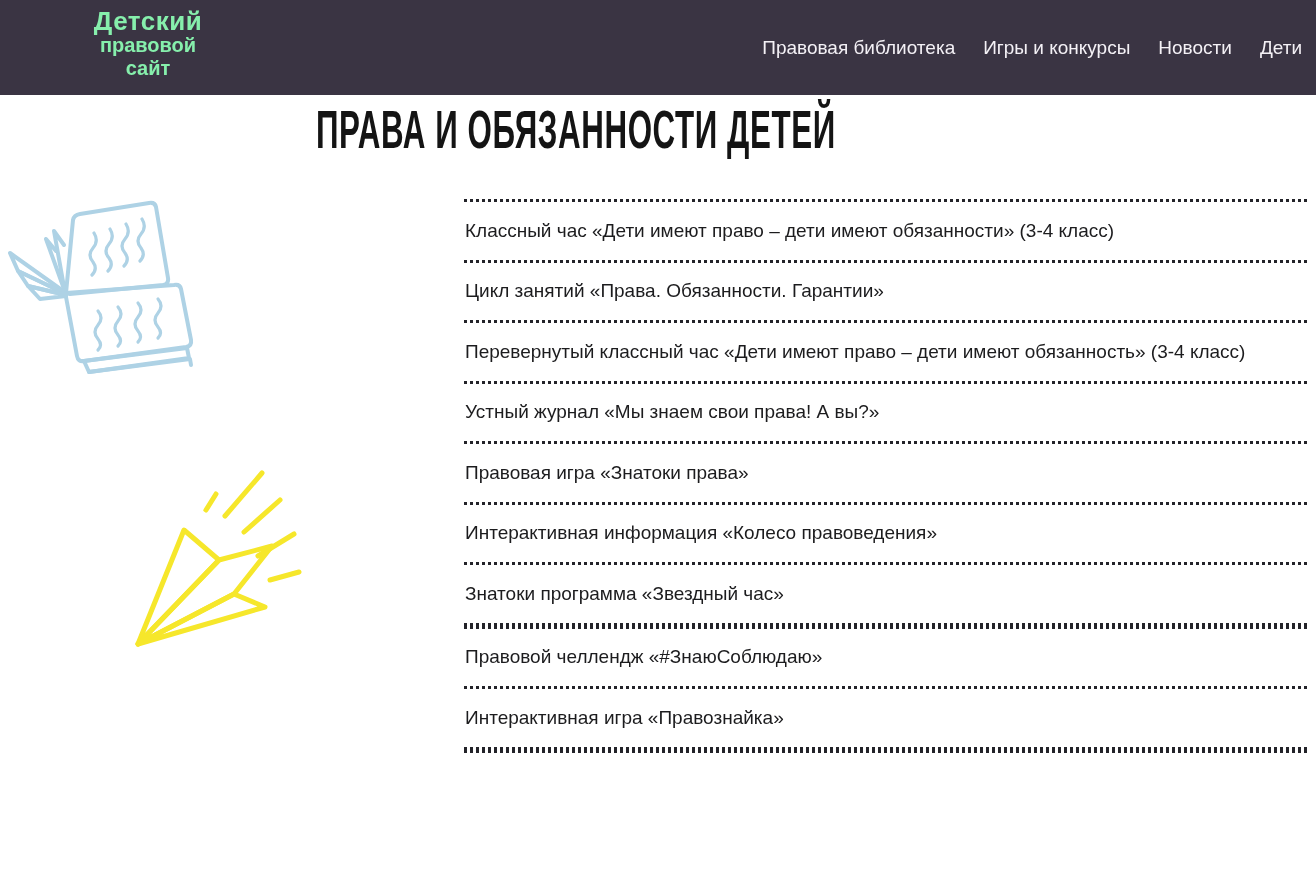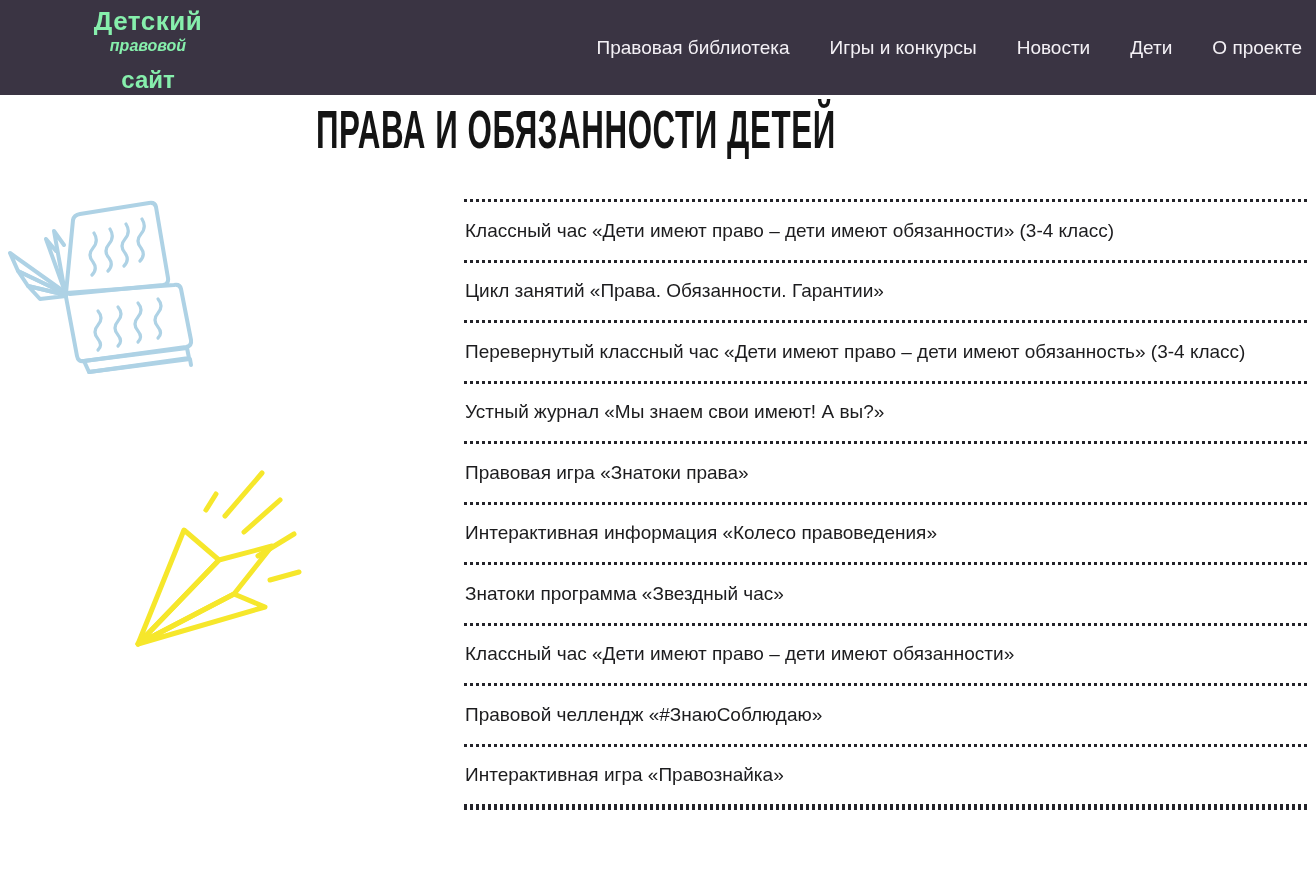--- a/index.html
+++ b/index.html
@@ -6,25 +6,25 @@
   html,body { width:1316px; height:875px; overflow:hidden; background:#fff;
               font-family:"Liberation Sans", sans-serif; }
   .viewport { position:relative; width:1316px; height:875px; background:#fff; }
 
   
   .site-header { position:absolute; top:0; left:0; width:1316px; height:95px;
                  background:#3a3443; }
   .logo { position:absolute; left:84px; top:9px; width:128px; text-align:center;
           color:#86efac; font-weight:bold; cursor:pointer; }
   .logo .l1 { font-size:26px; line-height:25px; letter-spacing:.5px; }
-  .logo .l2 { font-size:16px; line-height:23px;font-style:italic; }
-  .logo .l3 { font-size:24px; line-height:22px;margin-top:12px; }
+  .logo .l2 { font-size:20px; line-height:23px; }
+  .logo .l3 { font-size:20px; line-height:22px; }
 
   .main-nav { position:absolute; top:0; right:14px; height:119px;
-              display:flex; align-items:stretch; gap:40px; }
+              display:flex; align-items:stretch; gap:28px; }
   .nav-item { position:relative; display:flex; align-items:center; height:95px;
               color:#f4f1f6; font-size:19px; text-decoration:none; cursor:pointer;
               white-space:nowrap; }
   .nav-item.active::after { content:""; position:absolute; left:0; right:0;
               bottom:24px; height:3px; background:#ffdf2b; border-radius:1px; }
 
   
   .page-title { position:absolute; left:316px; top:100px;
                 font-size:54px; line-height:58px; font-weight:bold; color:#141414;
                 letter-spacing:1px; white-space:nowrap;
@@ -53,21 +53,20 @@
       <div class="l1">Детский</div>
       <div class="l2">правовой</div>
       <div class="l3">сайт</div>
     </div>
 
     <nav class="main-nav">
       <a class="nav-item">Правовая библиотека</a>
       <a class="nav-item">Игры и конкурсы</a>
       <a class="nav-item">Новости</a>
       <a class="nav-item">Дети</a>
-      <a class="nav-item">О проекте</a>
     </nav>
   </header>
 
   <h1 class="page-title">ПРАВА И ОБЯЗАННОСТИ ДЕТЕЙ</h1>
 
   <svg class="book-doodle" width="228" height="192" viewBox="0 0 228 192" fill="none">
     <g stroke="#aed2e5" stroke-width="4" stroke-linecap="round" stroke-linejoin="round" fill="none">
 
       <path d="M64,100 L71,27 Q72,22 78,21 L147,10 Q153,9 154,14 L166,85 Q167,91 161,92 L68,101 Z"></path>
 
@@ -112,29 +111,28 @@
   </svg>
 
   <div class="topic-list">
     <div class="dots"></div>
     <a class="list-row">Классный час «Дети имеют право – дети имеют обязанности» (3-4 класс)</a>
     <div class="dots"></div>
     <a class="list-row">Цикл занятий «Права. Обязанности. Гарантии»</a>
     <div class="dots"></div>
     <a class="list-row">Перевернутый классный час «Дети имеют право – дети имеют обязанность» (3-4 класс)</a>
     <div class="dots"></div>
-    <a class="list-row">Устный журнал «Мы знаем свои имеют! А вы?»</a>
+    <a class="list-row">Устный журнал «Мы знаем свои права! А вы?»</a>
     <div class="dots"></div>
     <a class="list-row">Правовая игра «Знатоки права»</a>
     <div class="dots"></div>
     <a class="list-row">Интерактивная информация «Колесо правоведения»</a>
     <div class="dots"></div>
     <a class="list-row">Знатоки программа «Звездный час»</a>
     <div class="dots"></div>
-    <a class="list-row">Классный час «Дети имеют право – дети имеют обязанности»</a>
     <div class="dots"></div>
     <a class="list-row">Правовой челлендж «#ЗнаюСоблюдаю»</a>
     <div class="dots"></div>
     <a class="list-row">Интерактивная игра «Правознайка»</a>
     <div class="dots"></div>
     <div class="dots"></div>
   </div>
 
 </div>
 

